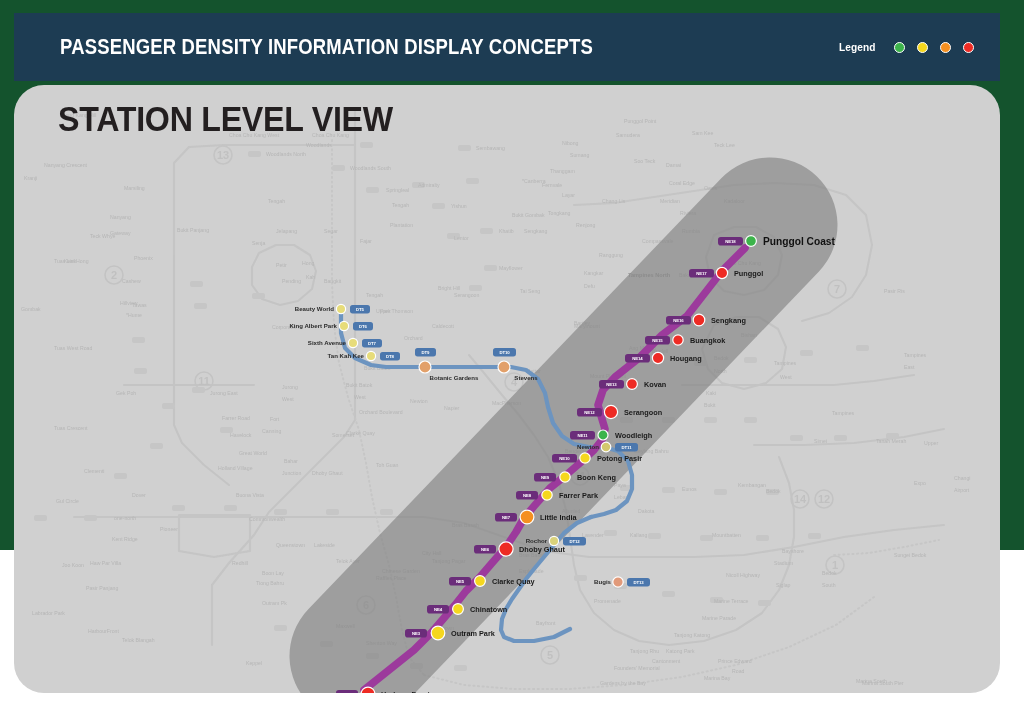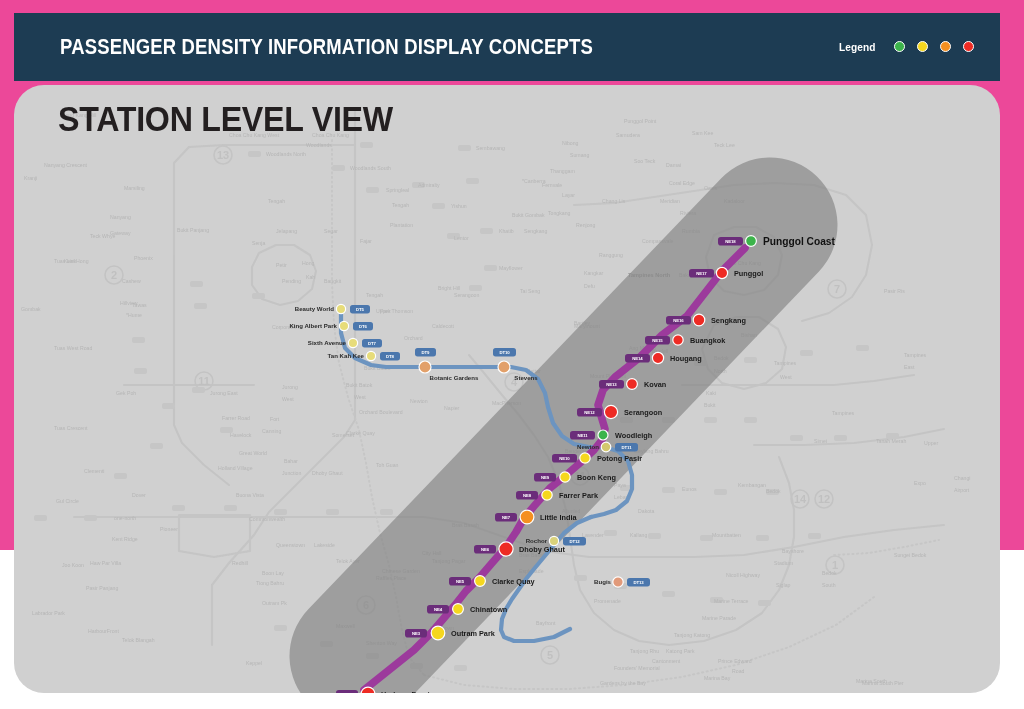--- a/index.html
+++ b/index.html
@@ -13,21 +13,21 @@
     height: 709px;
     overflow: hidden;
     font-family: "Liberation Sans", sans-serif;
   }
 
   #slide {
     position: absolute;
     left: 0; top: 0;
     width: 1024px;
     height: 550px;
-    background: #ec4899;
+    background: #14532d;
   }
 
   
   #header-bar {
     position: absolute;
     left: 14px;
     top: 13px;
     width: 986px;
     height: 68px;
     background: #1d3c53;
@@ -46,21 +46,21 @@
     font-family: "Liberation Sans", sans-serif;
     transform-origin: left center;
     transform: translateY(-50%) scaleX(0.86);
   }
   #legend-group {
     position: absolute;
     right: 26px;
     top: 50%;
     transform: translateY(-50%);
     display: flex;
-    align-items: flex-start;
+    align-items: center;
     gap: 12px;
   }
   #legend-label {
     color: #ffffff;
     font-size: 11.5px;
     font-weight: bold;
     letter-spacing: 0.1px;
     margin-right: 2px;
     white-space: nowrap;
     transform: scaleX(0.88);

